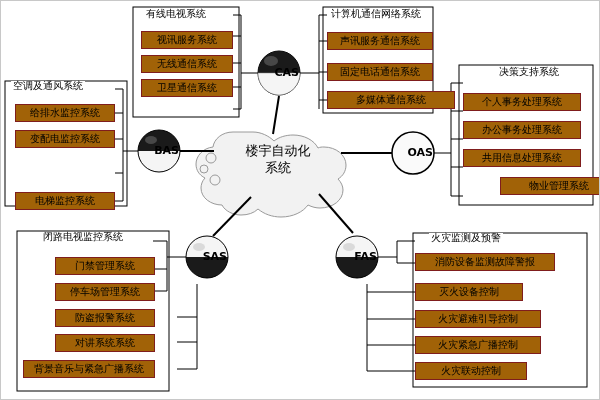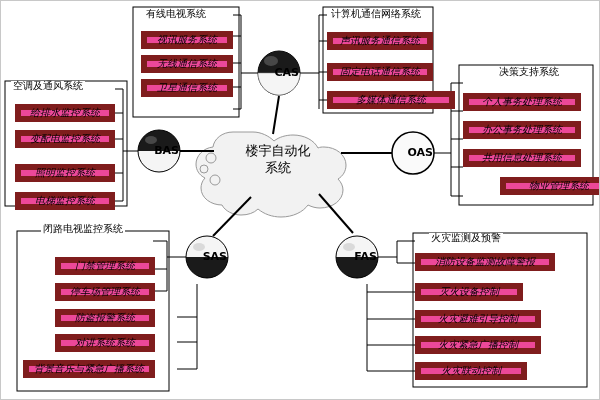--- a/index.html
+++ b/index.html
@@ -20,31 +20,30 @@
   svg.layer {
     position: absolute;
     left: 0;
     top: 0;
     width: 600px;
     height: 400px;
   }
   .node-box {
     position: absolute;
     box-sizing: border-box;
-    border: 6px solid #7f1d1d;
-    background: #ec4899;
+    border: 1px solid #7f1d1d;
+    background: #a16207;
     color: #000000;
     font-size: 10px;
     line-height: 1;
     display: flex;
     align-items: center;
     justify-content: center;
     white-space: nowrap;
     letter-spacing: 0px;
-    font-style: italic;
   }
   .group-title {
     position: absolute;
     font-size: 10px;
     color: #000000;
     white-space: nowrap;
     background: #ffffff;
     padding: 0 2px;
     line-height: 1;
   }
@@ -228,30 +227,29 @@
   <div class="node-box" style="left:140px; top:78px; width:92px; height:18px;">卫星通信系统</div>
 
   <div class="group-title" style="left:328px; top:8px;">计算机通信网络系统</div>
   <div class="node-box" style="left:326px; top:31px; width:106px; height:18px;">声讯服务通信系统</div>
   <div class="node-box" style="left:326px; top:62px; width:106px; height:18px;">固定电话通信系统</div>
   <div class="node-box" style="left:326px; top:90px; width:128px; height:18px;">多媒体通信系统</div>
 
   <div class="group-title" style="left:10px; top:80px;">空调及通风系统</div>
   <div class="node-box" style="left:14px; top:103px; width:100px; height:18px;">给排水监控系统</div>
   <div class="node-box" style="left:14px; top:129px; width:100px; height:18px;">变配电监控系统</div>
-  <div class="node-box" style="left:14px; top:163px; width:100px; height:18px;">照明监控系统</div>
   <div class="node-box" style="left:14px; top:191px; width:100px; height:18px;">电梯监控系统</div>
 
   <div class="group-title" style="left:496px; top:66px;">决策支持系统</div>
   <div class="node-box" style="left:462px; top:92px; width:118px; height:18px;">个人事务处理系统</div>
   <div class="node-box" style="left:462px; top:120px; width:118px; height:18px;">办公事务处理系统</div>
   <div class="node-box" style="left:462px; top:148px; width:118px; height:18px;">共用信息处理系统</div>
   <div class="node-box" style="left:462px; top:176px; width:118px; height:18px;margin-left:37px;">物业管理系统</div>
 
-  <div class="group-title" style="left:40px; top:223px;">闭路电视监控系统</div>
+  <div class="group-title" style="left:40px; top:231px;">闭路电视监控系统</div>
   <div class="node-box" style="left:54px; top:256px; width:100px; height:18px;">门禁管理系统</div>
   <div class="node-box" style="left:54px; top:282px; width:100px; height:18px;">停车场管理系统</div>
   <div class="node-box" style="left:54px; top:308px; width:100px; height:18px;">防盗报警系统</div>
   <div class="node-box" style="left:54px; top:333px; width:100px; height:18px;">对讲系统系统</div>
   <div class="node-box" style="left:22px; top:359px; width:132px; height:18px;">背景音乐与紧急广播系统</div>
 
   <div class="group-title" style="left:428px; top:232px;">火灾监测及预警</div>
   <div class="node-box" style="left:414px; top:252px; width:140px; height:18px;">消防设备监测故障警报</div>
   <div class="node-box" style="left:414px; top:282px; width:108px; height:18px;">灭火设备控制</div>
   <div class="node-box" style="left:414px; top:309px; width:126px; height:18px;">火灾避难引导控制</div>

